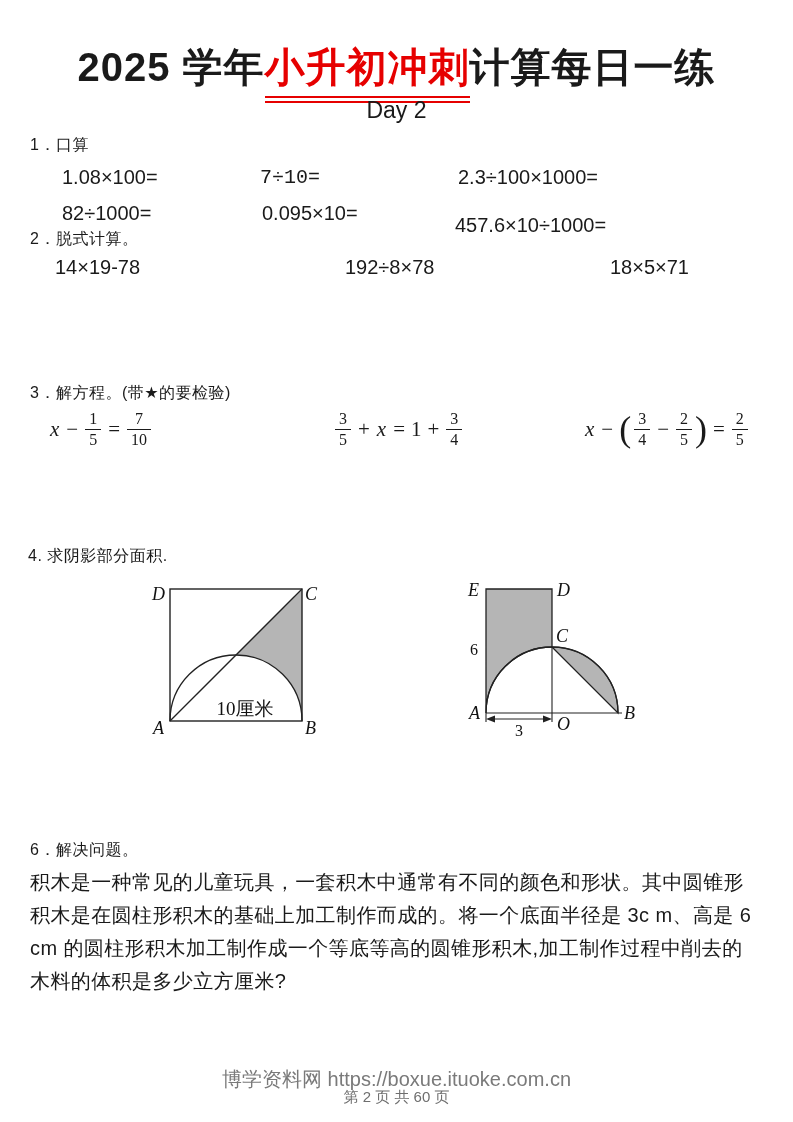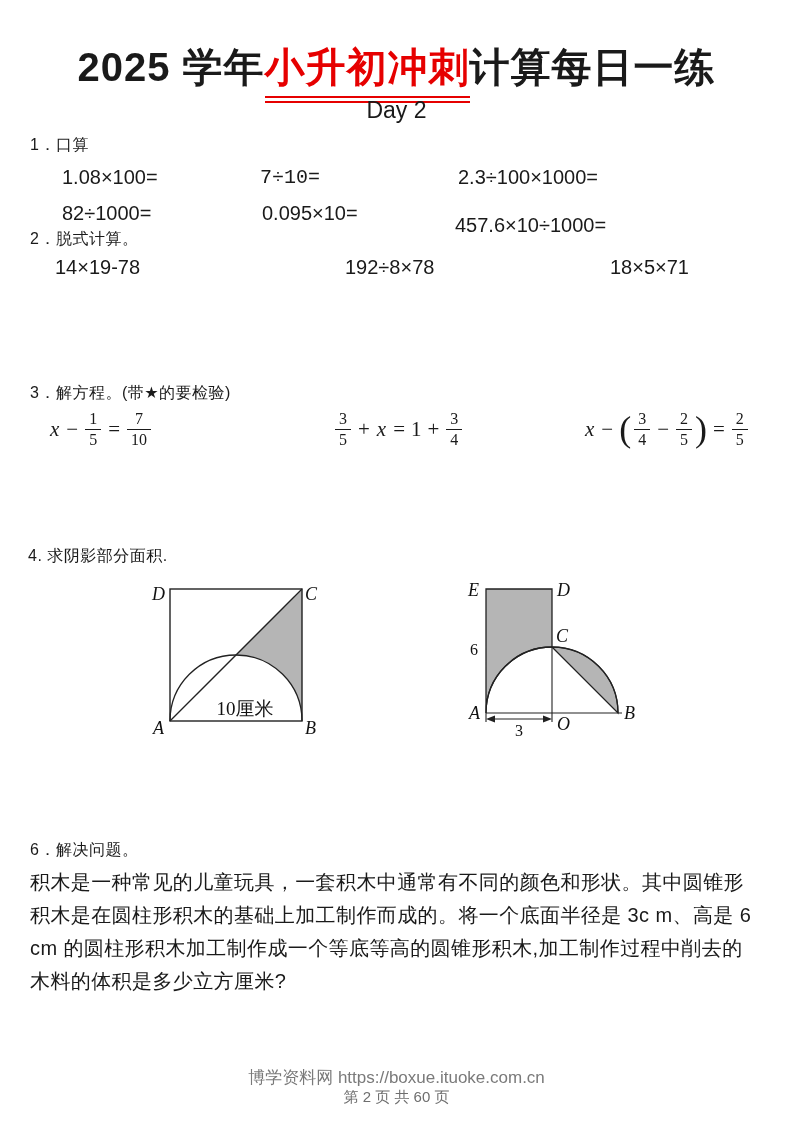--- a/index.html
+++ b/index.html
@@ -62,21 +62,21 @@
   .figlabel{font-style:italic;font-size:18px;}
   .figdim{font-style:normal;font-size:16px;}
   .figcm{font-style:normal;font-size:19px;}
 
   
   .para-line{font-size:20px;line-height:33px;letter-spacing:0.4px;white-space:nowrap;}
 
   
   .footer-site{
     top:1066px;left:0;width:793px;text-align:center;
-    font-size:17px;color:#7a7a7a;
+    font-size:20px;color:#7a7a7a;
   }
   .footer-page{
     top:1088px;left:0;width:793px;text-align:center;
     font-size:15px;color:#6e6e6e;
   }
 </style>
 </head>
 <body>
 
 <div class="page">

